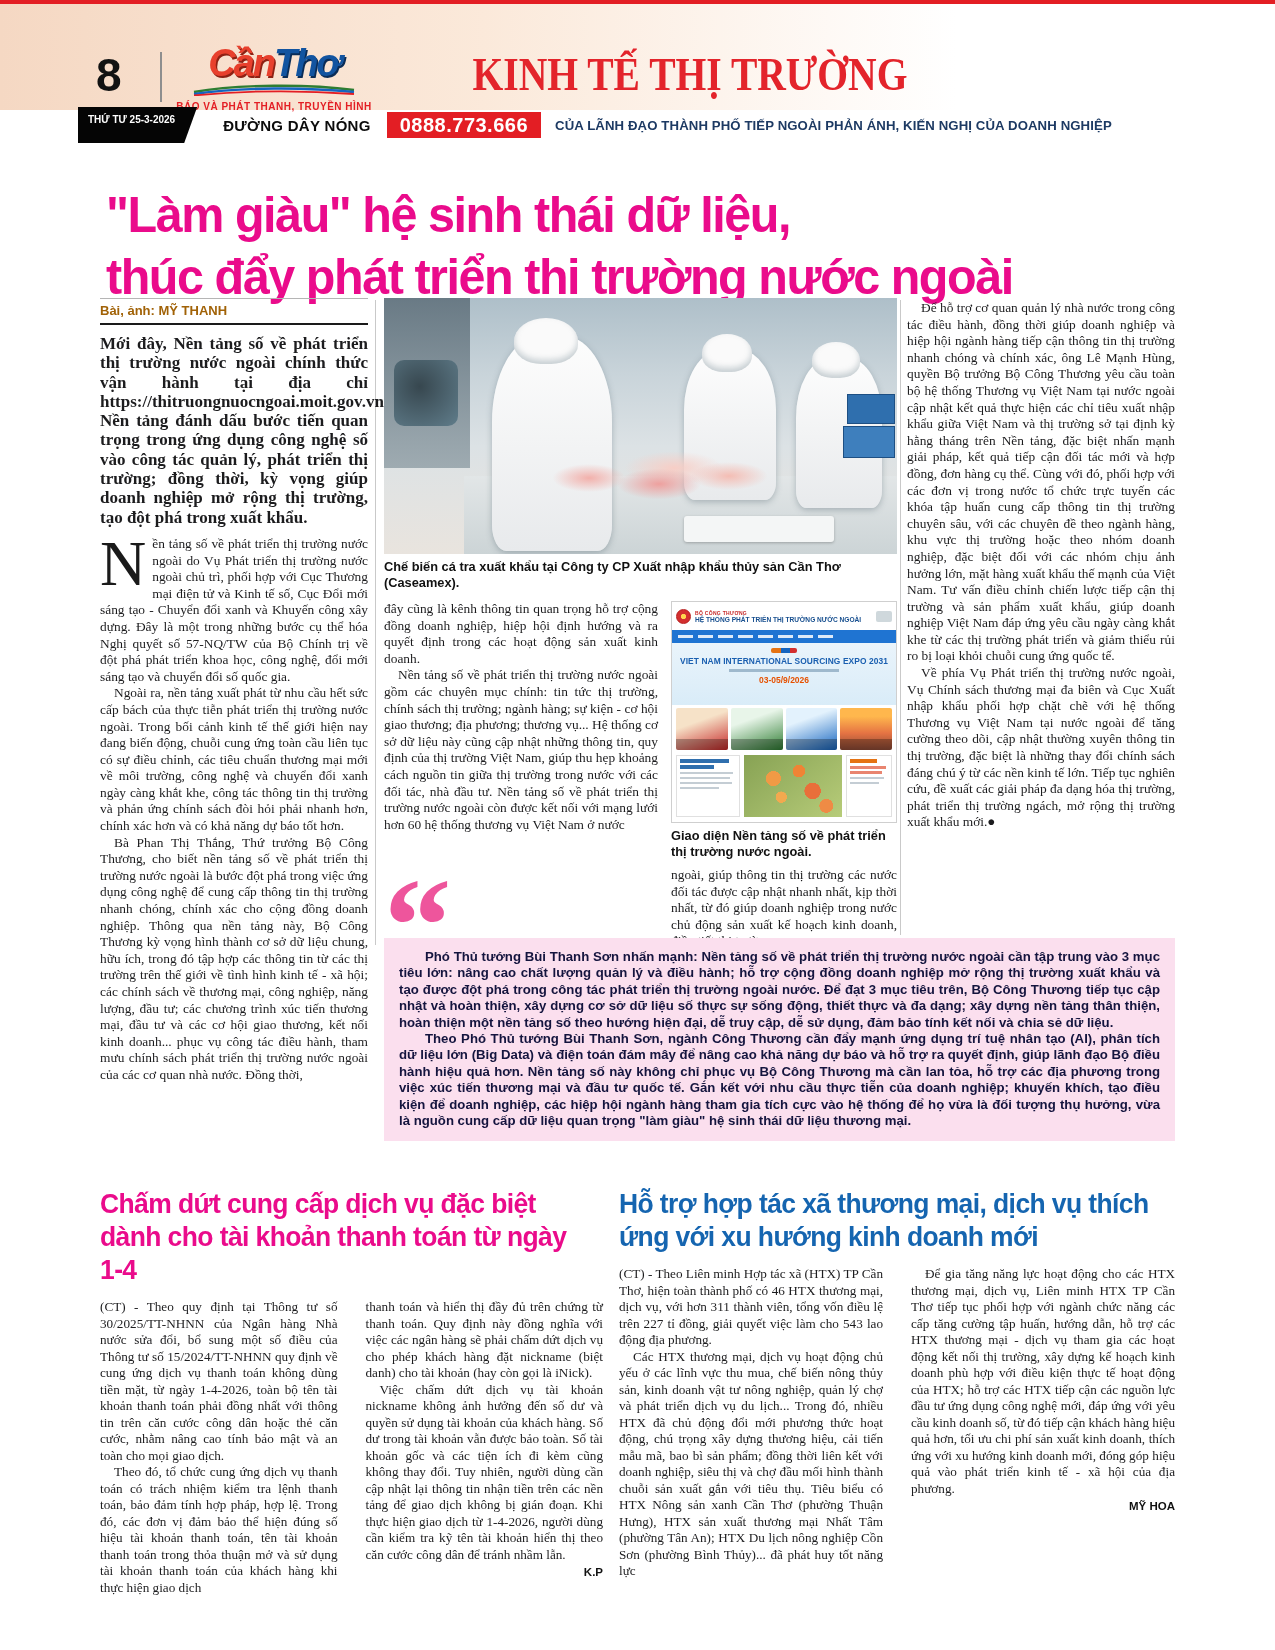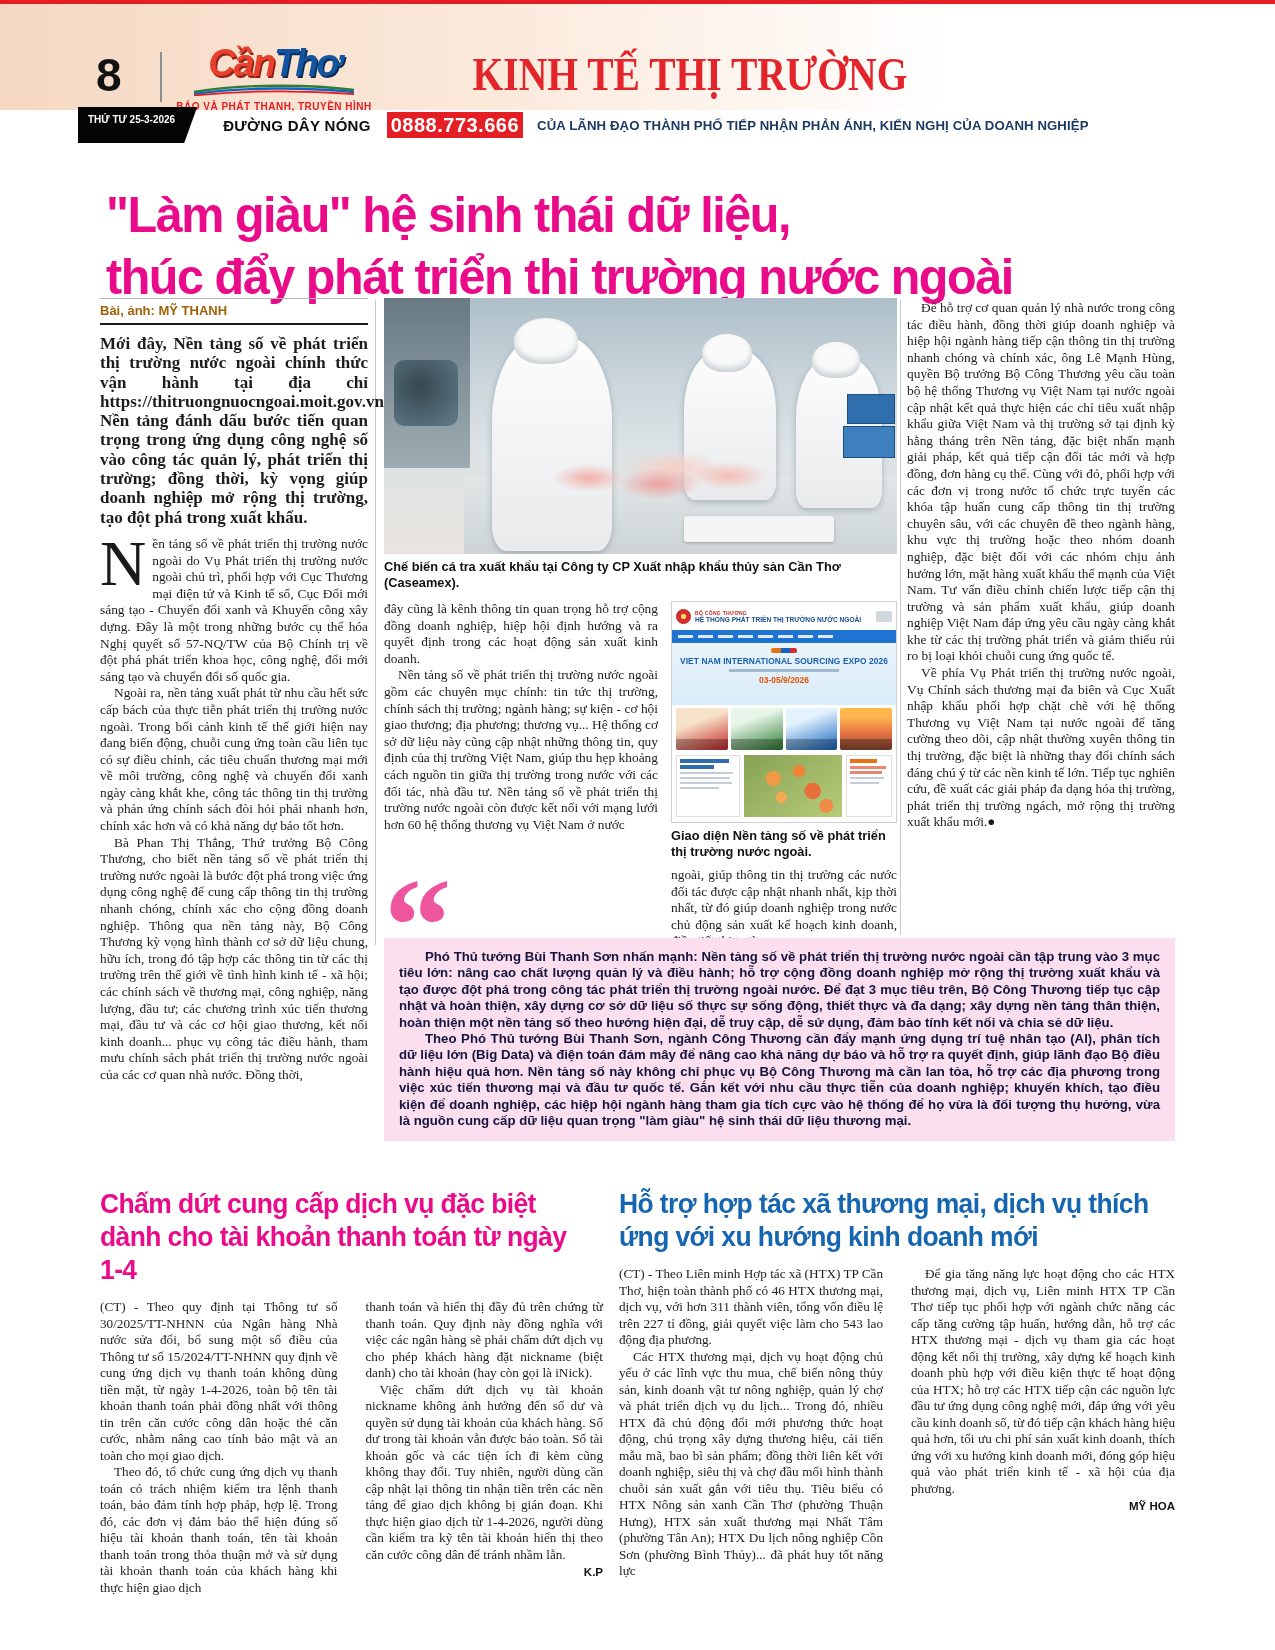--- a/index.html
+++ b/index.html
@@ -26,21 +26,21 @@
                    color:#e3242b; transform:scaleX(.86); transform-origin:center top; white-space:nowrap; }
 
   
   .hotline { position:absolute; top:112px; left:78px; width:1110px; height:26px; display:flex;
              align-items:center; font-family:"Liberation Sans",sans-serif; }
   .date-box { background:#050505; color:#fff; font-size:10px; font-weight:bold; height:36px;
               line-height:26px; padding:0 22px 0 10px;
               clip-path:polygon(0 0,100% 0,calc(100% - 13px) 100%,0 100%); }
   .hl-label { margin-left:26px; font-weight:800; font-size:15px; color:#0c0c0c; letter-spacing:.3px; }
   .hl-number { margin-left:16px; background:#e31e24; color:#fff; font-weight:800; font-size:20px;
-               padding:0 4px; height:26px; line-height:26px; letter-spacing:.5px; }
+               padding:0 13px; height:26px; line-height:26px; letter-spacing:.5px; }
   .hl-note { margin-left:14px; font-weight:bold; font-size:13.2px; color:#1d3a63; letter-spacing:.1px; }
 
   
   .main-headline { position:absolute; top:150px; left:106px; width:1090px;
                    font-family:"Liberation Sans",sans-serif; font-weight:800; color:#ea0b8b;
                    font-size:50px; line-height:62px; letter-spacing:-1.5px;
                    transform:scaleX(.97); transform-origin:left top; }
 
   
   .article { position:absolute; top:298px; left:100px; width:1075px; height:880px; }
@@ -167,21 +167,21 @@
     </div>
     <div class="logo-tag">BÁO VÀ PHÁT THANH, TRUYỀN HÌNH</div>
   </div>
 
   <div class="section-title">KINH TẾ THỊ TRƯỜNG</div>
 
   <div class="hotline">
     <div class="date-box">THỨ TƯ 25-3-2026</div>
     <div class="hl-label">ĐƯỜNG DÂY NÓNG</div>
     <div class="hl-number">0888.773.666</div>
-    <div class="hl-note">CỦA LÃNH ĐẠO THÀNH PHỐ TIẾP NHẬN PHẢN ÁNH, KIẾN NGHỊ CỦA DOANH NGHIỆP</div>
+    <div class="hl-note">CỦA LÃNH ĐẠO THÀNH PHỐ TIẾP NGOÀI PHẢN ÁNH, KIẾN NGHỊ CỦA DOANH NGHIỆP</div>
   </div>
 
   <h1 class="main-headline"><span>"Làm giàu" hệ sinh thái dữ liệu,</span><br>
   <span>thúc đẩy phát triển thị trường nước ngoài</span></h1>
 
   <div class="article">
 
     <div class="vrule" id="vr1"></div>
     <div class="vrule" id="vr2"></div>
 
@@ -231,21 +231,21 @@
                 <i></i>
                 <i></i>
                 <i></i>
                 <i></i>
                 <i></i>
                 <i></i>
                 <i></i>
             </div>
             <div class="shot-banner">
               <div class="expo-dot"></div>
-              <div class="expo-title">VIET NAM INTERNATIONAL SOURCING EXPO 2026</div>
+              <div class="expo-title">VIET NAM INTERNATIONAL SOURCING EXPO 2031</div>
               <div class="expo-sub"></div>
               <div class="expo-date">03-05/9/2026</div>
             </div>
             <div class="shot-cards">
               <div class="card cd1"></div>
               <div class="card cd2"></div>
               <div class="card cd3"></div>
               <div class="card cd4"></div>
             </div>
             <div class="shot-bottom">

